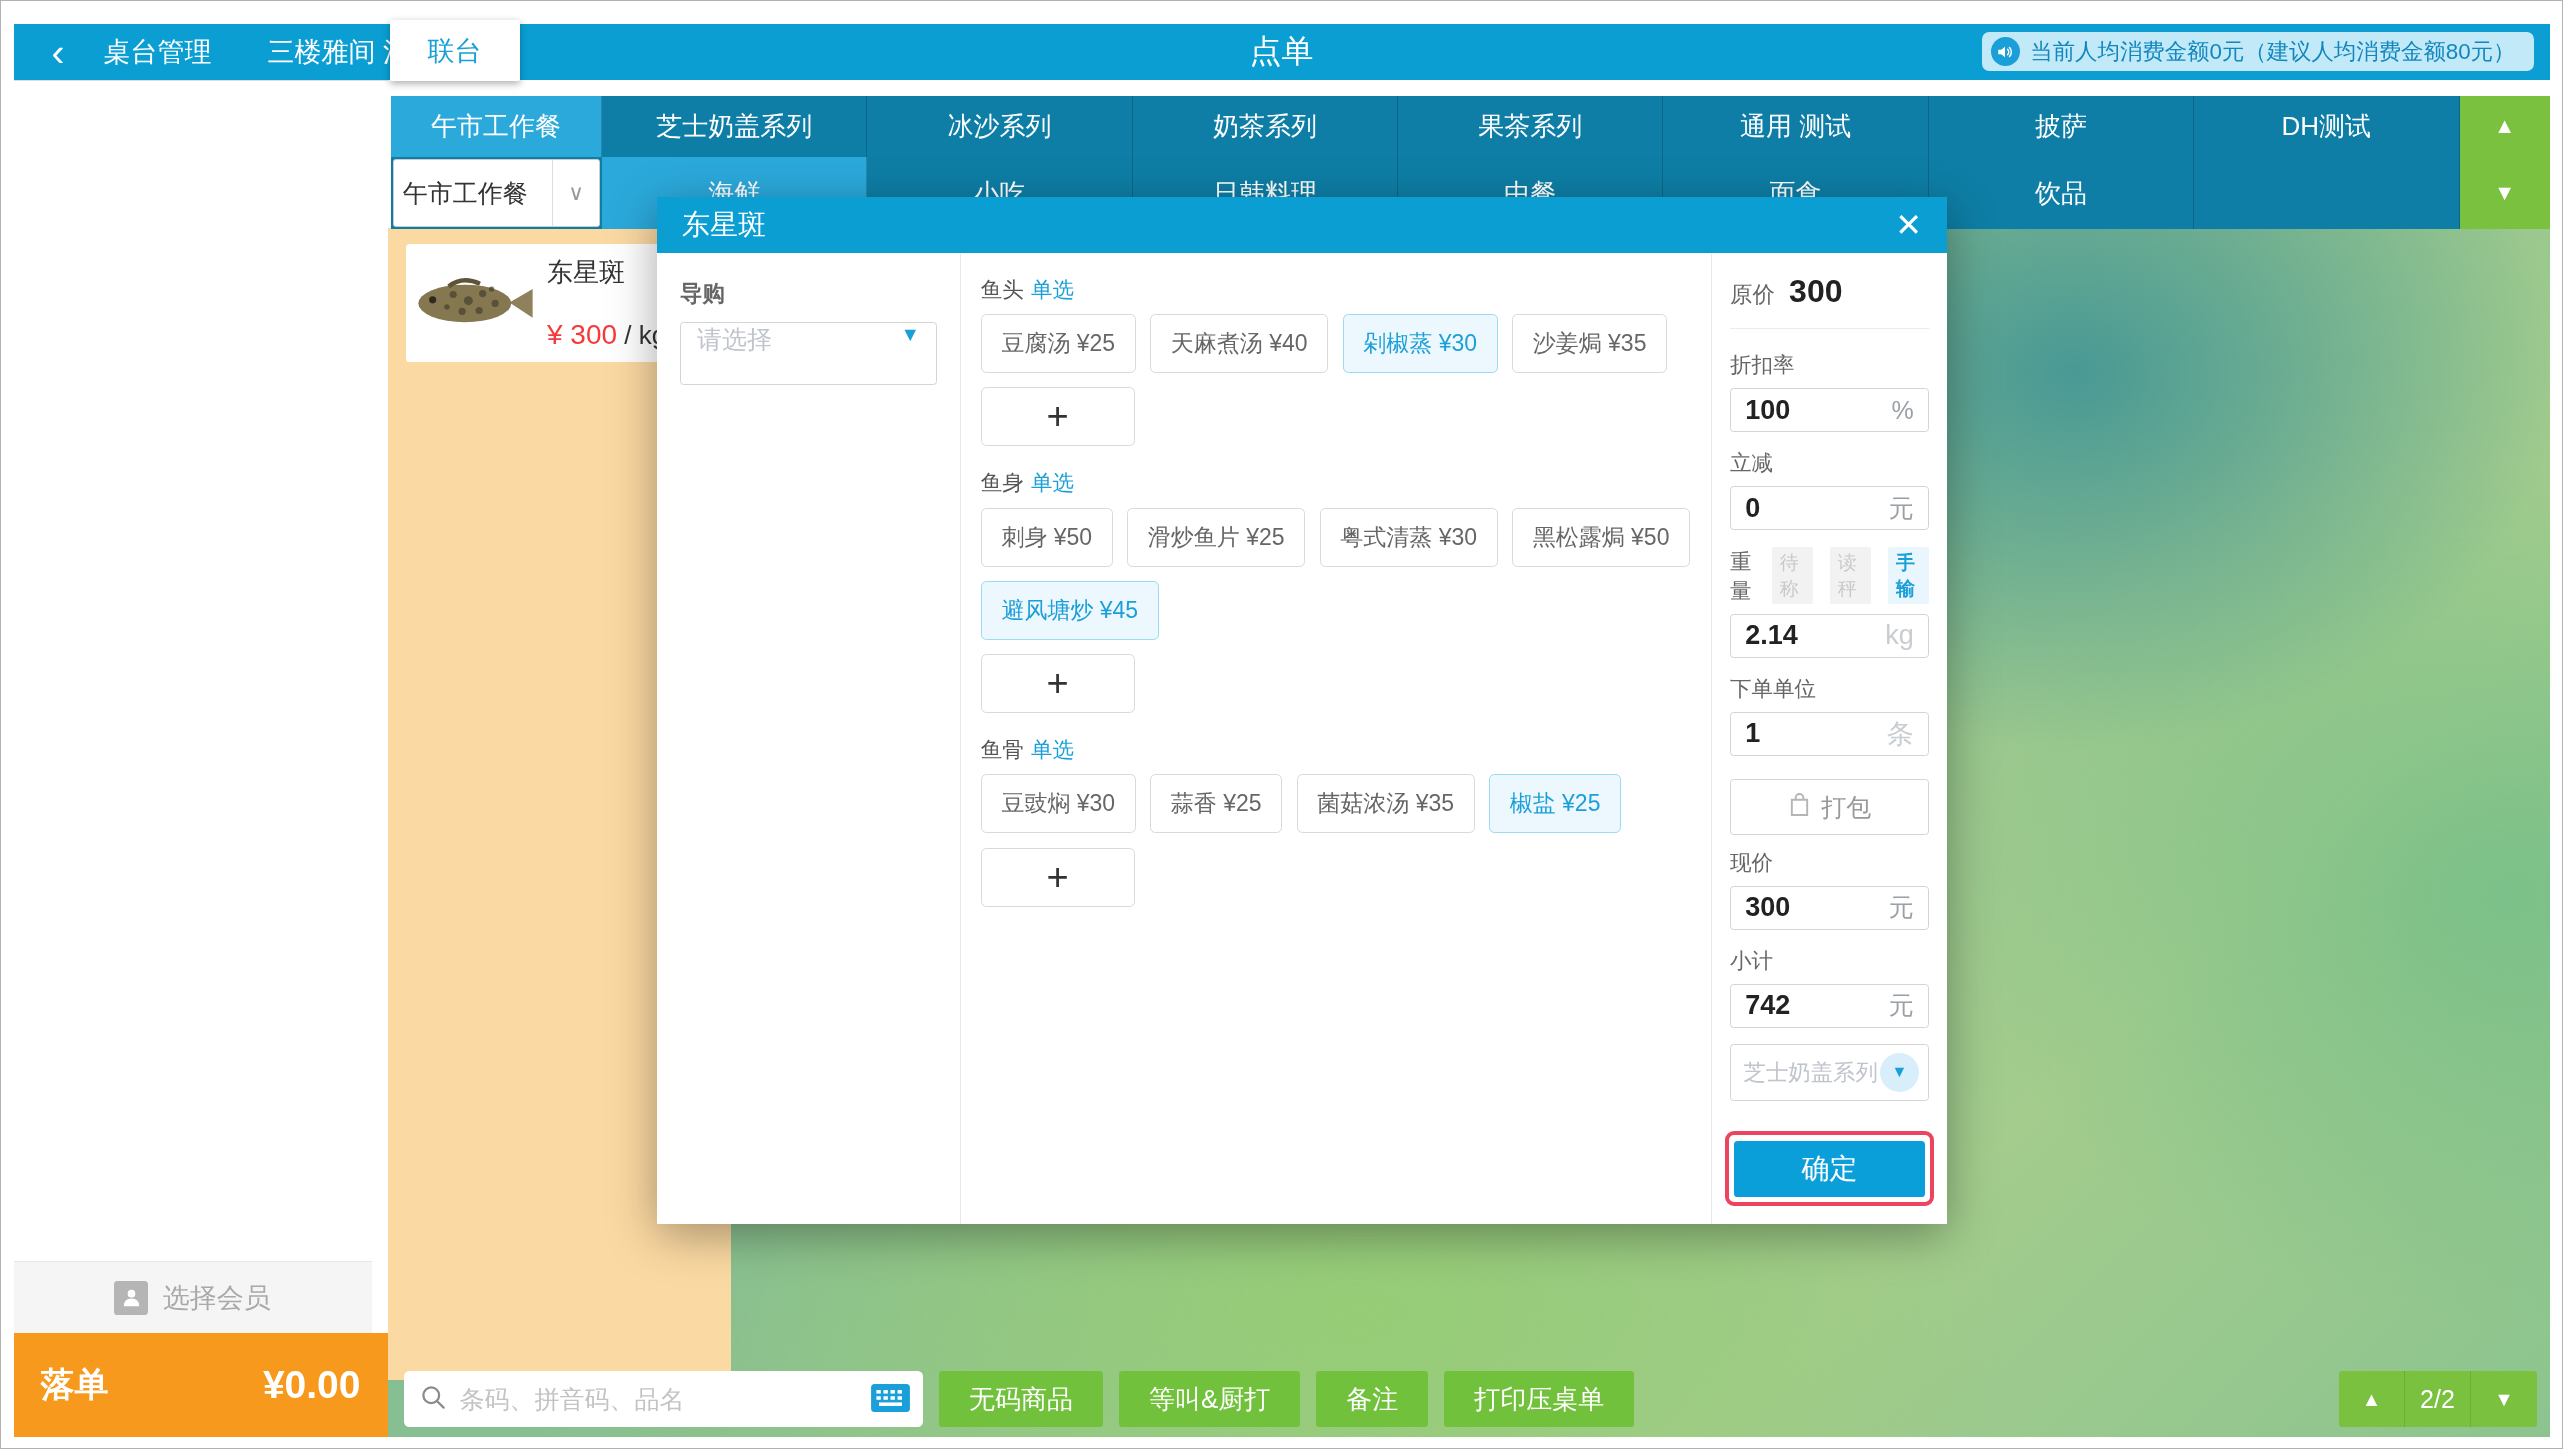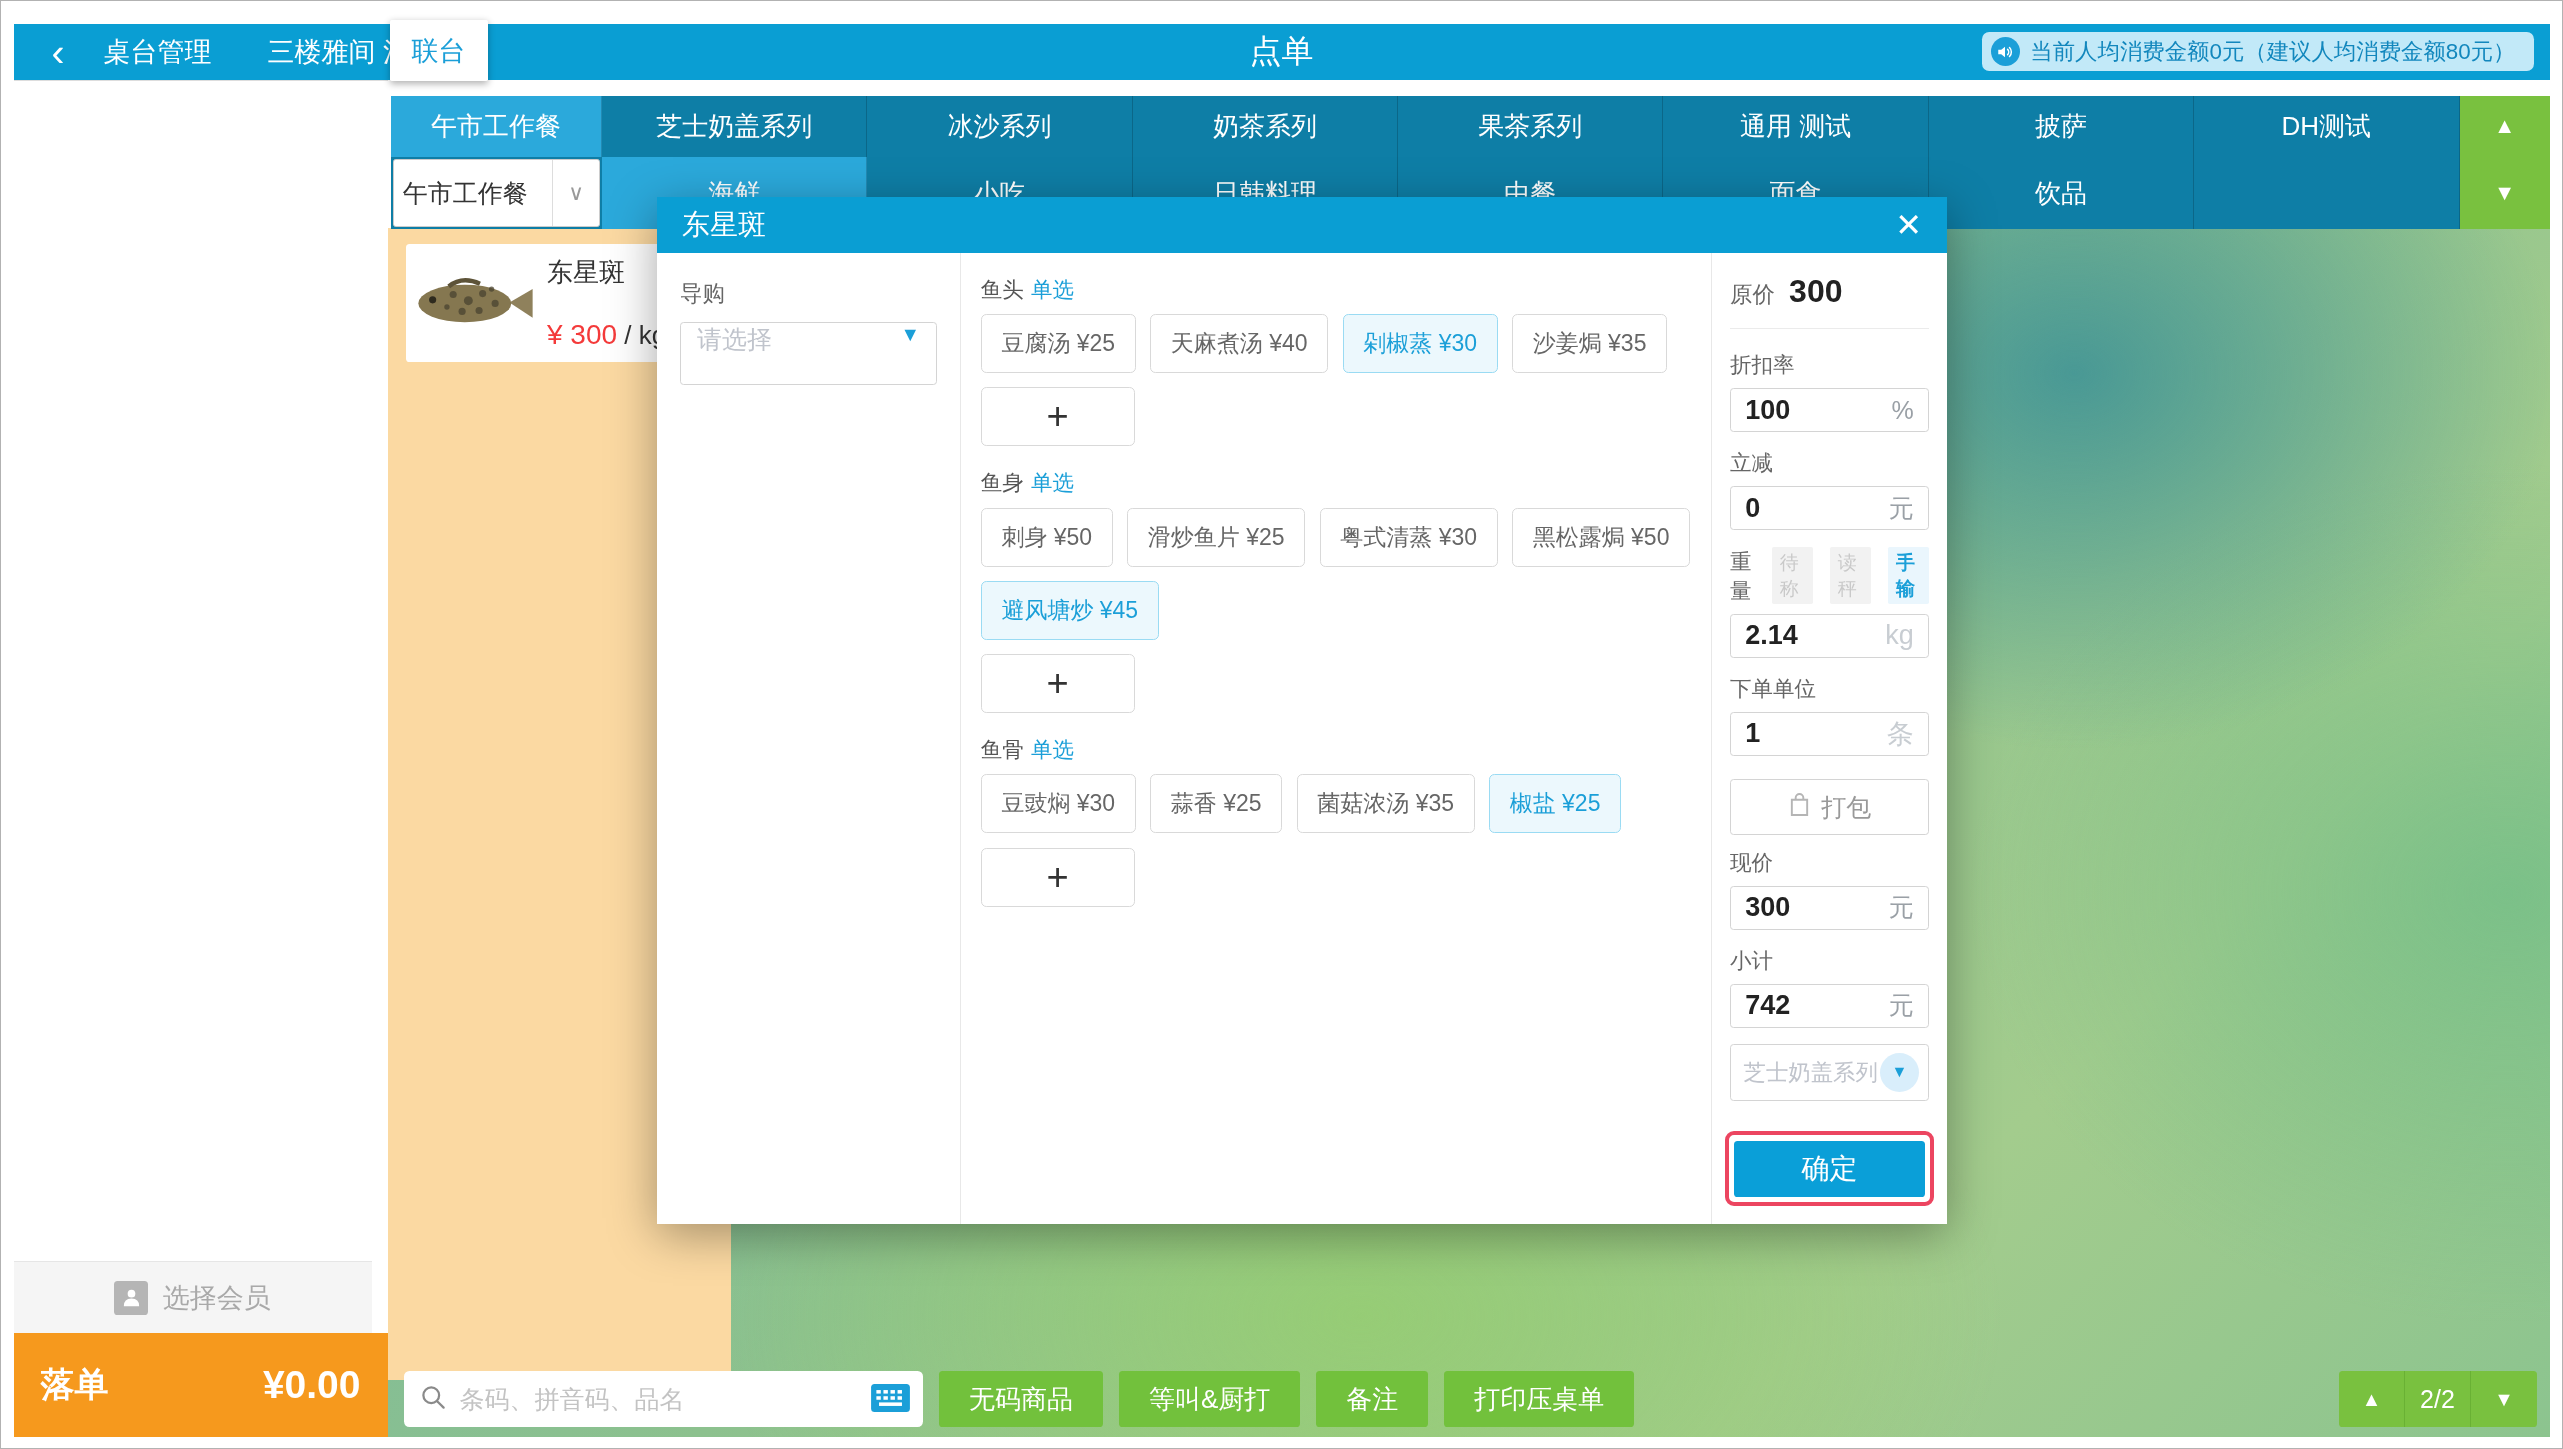--- a/index.html
+++ b/index.html
@@ -7,21 +7,21 @@
   body { font-family: "Liberation Sans", sans-serif; }
   .canvas { position:relative; width:2563px; height:1449px; background:#fff;
             border:1.8px solid #b2b2b2; overflow:hidden; }
 
   
   .topbar { position:absolute; left:12.5px; top:23px; right:12.5px; height:56px;
             background:#0a9ed3; display:flex; align-items:center; color:#fff; z-index:6; }
   .back { font-size:39px; margin-left:38px; line-height:1; font-weight:400; cursor:pointer; }
   .nav-item { font-size:27px; margin-left:39px; white-space:nowrap; }
   .table-name { margin-left:56px; max-width:159px; overflow:hidden; }
-  .join-btn { position:absolute; left:376px; top:-3.6px; width:98px; height:61px;
+  .join-btn { position:absolute; left:376px; top:-3.6px; width:130px; height:61px;
               background:#fff; color:#1b9fd8; font-size:27px; display:flex; align-items:center;
               justify-content:center; box-shadow:0 2.7px 7.2px rgba(0,0,0,.3); border-radius:1.8px; }
   .title { position:absolute; left:50%; transform:translateX(-50%); font-size:32px; font-weight:normal; }
   .notice { position:absolute; right:16px; top:8px; height:39px; background:#c2e9f8;
             border-radius:7.2px; color:#1287bd; font-size:22.4px; display:flex; align-items:center;
             gap:10.7px; padding:0 18px 0 9px; }
   .spk { width:29px; height:29px; border-radius:50%; background:#1b9fd8; display:flex;
          align-items:center; justify-content:center; }
 
   
@@ -77,21 +77,21 @@
   
   .modal { position:absolute; left:656px; top:196px; width:1290px; height:1027px; z-index:10;
            box-shadow:0 10.7px 45px rgba(0,0,0,.35); display:flex; flex-direction:column;
            background:#fff; }
   .modal-head { height:56px; background:#0a9ed3; color:#fff; display:flex; align-items:center;
                 padding:0 25px; flex:0 0 56px; }
   .modal-head .t { font-size:28px; }
   .modal-close { margin-left:auto; font-size:32px; cursor:pointer; line-height:1; }
   .modal-body { flex:1; display:flex; min-height:0; }
   .mcol-left { flex:0 0 304px; border-right:0.9px solid #e8e8e8; padding:25px 23px; }
-  .flabel { color:#666; font-size:22.4px; margin-bottom:12.5px; }
+  .flabel { color:#666; font-size:22.4px; margin-bottom:12.5px;font-weight:bold; }
   .gselect { height:63px; border:0.9px solid #d4d4d4; border-radius:3.6px; display:flex;
              align-items:flex-start; padding:0 16px; cursor:pointer; }
   .gselect .ph { color:#c0c4cc; font-size:25px; }
   .gselect .car { margin-left:auto; color:#1b9fd8; font-size:19.7px; }
   .mcol-mid { flex:1; border-right:0.9px solid #e8e8e8; padding:21.5px 19.7px; overflow:hidden; }
   .group { margin-bottom:21.5px; }
   .ghead { font-size:21.5px; color:#555; margin-bottom:10.7px; }
   .ghead .badge { color:#1b9fd8; margin-left:7.2px; }
   .chips { display:flex; flex-wrap:wrap; gap:14.3px; }
   .chip { height:59px; padding:0 19.7px; border:0.9px solid #d9d9d9; border-radius:5.4px; background:#fff;

